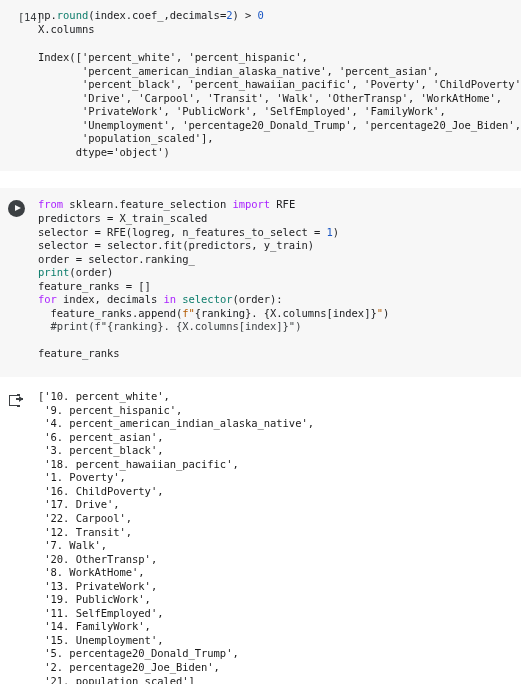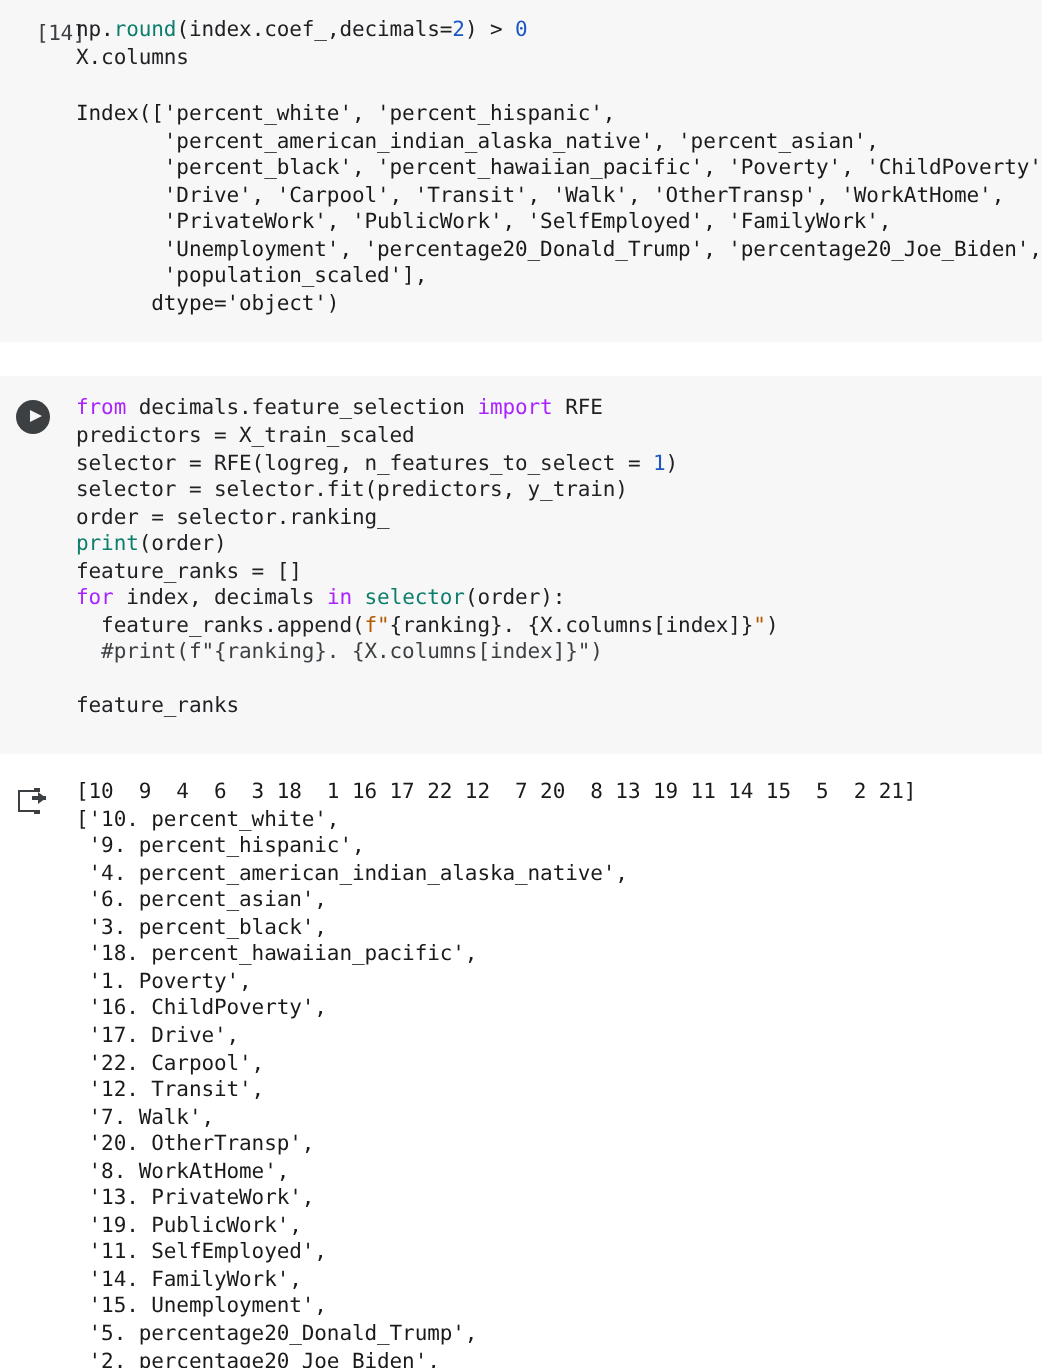--- a/index.html
+++ b/index.html
@@ -187,21 +187,21 @@
   </div>
 
   <div class="spacer-gap"></div>
 
   <div class="cell shaded">
     <div class="cell-row">
       <div class="gutter">
         <div class="run-btn"></div>
       </div>
       <div class="cell-body" style="padding-top:10px;padding-bottom:16px;">
-        <pre class="code"><span class="tok-kw">from</span><span class="tok-plain"> decimals.feature_selection </span><span class="tok-kw">import</span><span class="tok-plain"> RFE</span>
+        <pre class="code"><span class="tok-kw">from</span><span class="tok-plain"> sklearn.feature_selection </span><span class="tok-kw">import</span><span class="tok-plain"> RFE</span>
 <span class="tok-plain">predictors = X_train_scaled</span>
 <span class="tok-plain">selector = RFE(logreg, n_features_to_select = </span><span class="tok-num">1</span><span class="tok-plain">)</span>
 <span class="tok-plain">selector = selector.fit(predictors, y_train)</span>
 <span class="tok-plain">order = selector.ranking_</span>
 <span class="tok-fn">print</span><span class="tok-plain">(order)</span>
 <span class="tok-plain">feature_ranks = []</span>
 <span class="tok-kw">for</span><span class="tok-plain"> index, decimals </span><span class="tok-kw">in</span><span class="tok-plain"> </span><span class="tok-fn">selector</span><span class="tok-plain">(order):</span>
 <span class="tok-plain">  feature_ranks.append(</span><span class="tok-str">f"</span><span class="tok-plain">{ranking}. {X.columns[index]}</span><span class="tok-str">"</span><span class="tok-plain">)</span>
 <span class="tok-com">  #print(f"{ranking}. {X.columns[index]}")</span>
 
@@ -214,21 +214,20 @@
 
   <div class="cell plain">
     <div class="cell-row">
       <div class="gutter" style="padding-top:9px;">
         <div class="out-icon">
           <div class="frame"></div>
           <div class="arrow"></div>
         </div>
       </div>
       <div class="cell-body" style="padding-top:7px;padding-bottom:8px;">
-        <pre class="outtext">[10  9  4  6  3 18  1 16 17 22 12  7 20  8 13 19 11 14 15  5  2 21]</pre>
         <pre class="outtext">['10. percent_white',
  '9. percent_hispanic',
  '4. percent_american_indian_alaska_native',
  '6. percent_asian',
  '3. percent_black',
  '18. percent_hawaiian_pacific',
  '1. Poverty',
  '16. ChildPoverty',
  '17. Drive',
  '22. Carpool',

